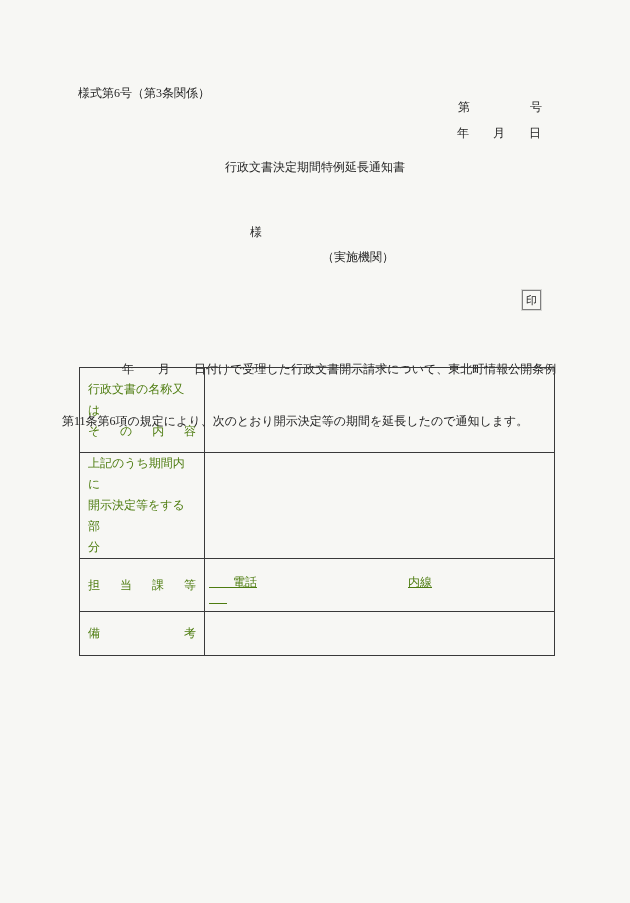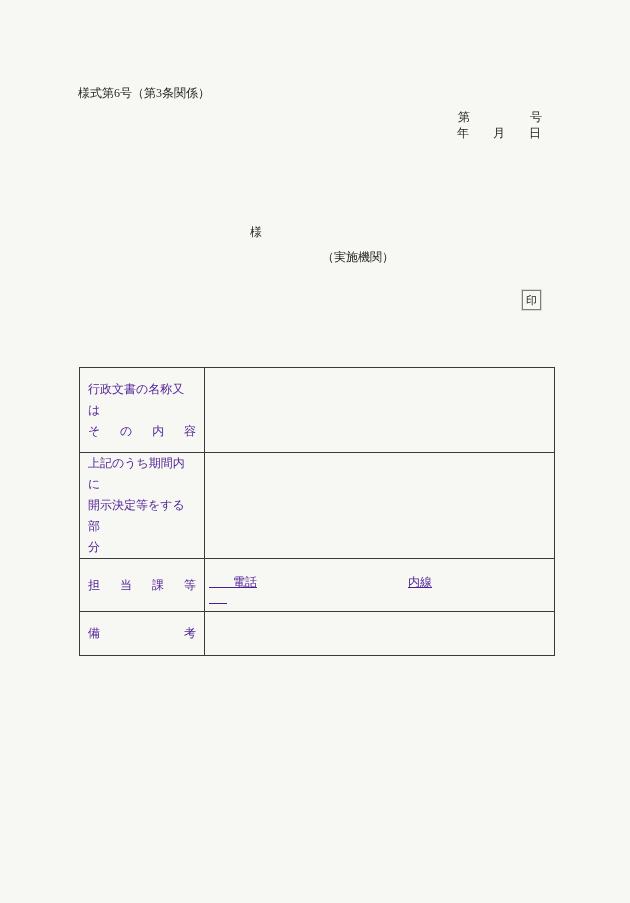--- a/index.html
+++ b/index.html
@@ -13,21 +13,21 @@
   .page {
     position: relative;
     width: 630px;
     height: 809px;
     background: #f7f7f4;
     overflow: hidden;
   }
   .abs { position: absolute; white-space: pre; line-height: 15px; }
 
   .form-number { left: 78px; top: 86px; }
-  .doc-number-line { top: 110px; right: 88px; text-align: right; }
+  .doc-number-line { top: 100px; right: 88px; text-align: right; }
   .date-line { top: 126px; right: 89px; text-align: right; }
   .title { left: 0; top: 160px; width: 630px; text-align: center; letter-spacing: 0; }
   .addressee { left: 250px; top: 225px; }
   .agency { left: 322px; top: 250px; }
   .seal {
     left: 522px; top: 290px;
     width: 19px; height: 20px;
     border: 1px solid #7e7e7e;
     box-shadow: 0 0 0 1px #d8d8d5;
     text-align: center;
@@ -37,21 +37,21 @@
   .notice-body { left: 62px; top: 328px; width: 512px; }
   .notice-body div { white-space: pre; line-height: 22px; }
 
   table.main {
     position: absolute;
     left: 79px; top: 367px;
     width: 475px;
     border-collapse: collapse;
     table-layout: fixed;
     font-size: 12px;
-    color: #4c1d95;
+    color: #4d7c0f;
   }
   table.main td {
     border: 1px solid #3a3a3a;
     vertical-align: middle;
     overflow: hidden;
   }
   td.label-cell { width: 125px; padding: 0 8px; line-height: 21px; }
   td.content-cell { width: 350px; }
   .dist { display: flex; justify-content: space-between; }
   .r1 { height: 85px; } .r2 { height: 71px; margin-top: 32px; } .r3 { height: 66px; }
@@ -62,25 +62,30 @@
 </style>
 </head>
 <body>
 
 <div class="page">
 
   <div class="abs form-number">様式第6号（第3条関係）</div>
   <div class="abs doc-number-line">第　　　　　号</div>
   <div class="abs date-line">年　　月　　日</div>
 
+  <div class="abs title">行政文書決定期間特例延長通知書</div>
 
   <div class="abs addressee">様</div>
   <div class="abs agency">（実施機関）</div>
   <div class="abs seal">印</div>
 
+  <div class="abs notice-body">
+    <div>　　　　　年　　月　　日付けで受理した行政文書開示請求について、東北町情報公開条例</div>
+    <div>第11条第6項の規定により、次のとおり開示決定等の期間を延長したので通知します。</div>
+  </div>
 
   <table class="main">
     <tbody>
         <tr class="r1">
       <td class="label-cell">
         <div>行政文書の名称又は</div>
         <div class="dist">
               <span>そ</span>
               <span>の</span>
               <span>内</span>

